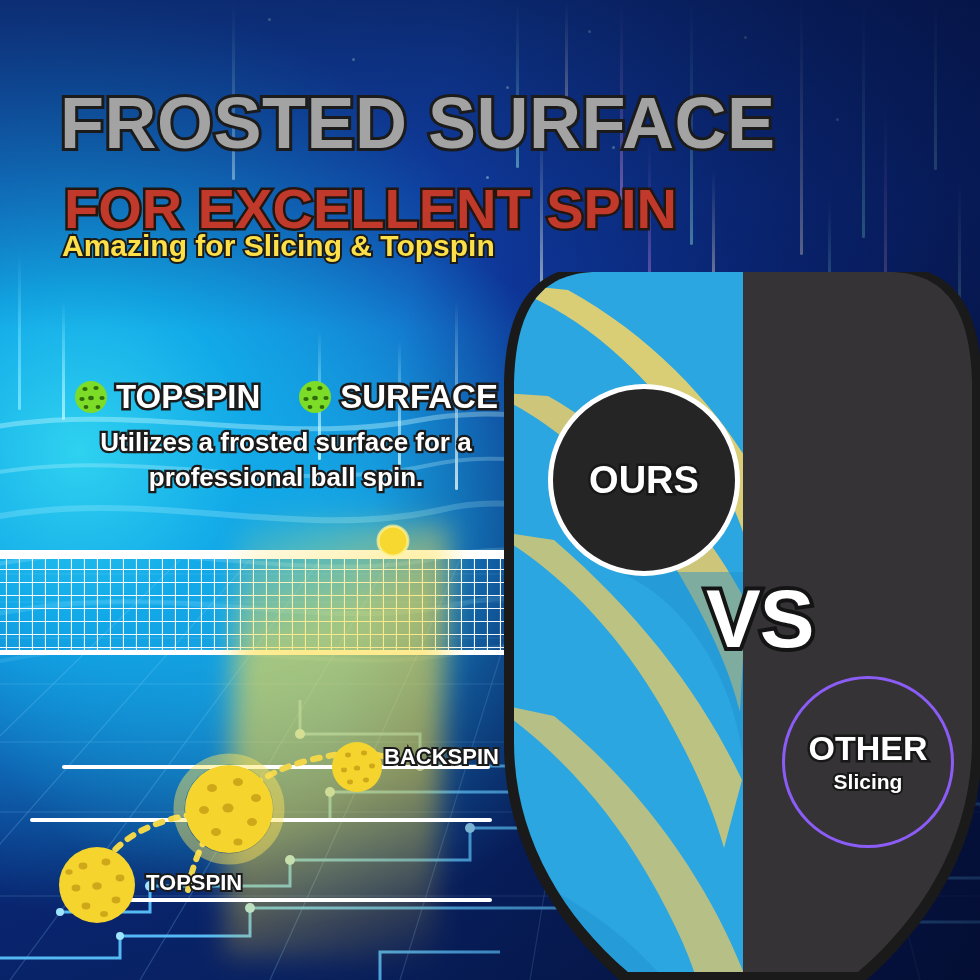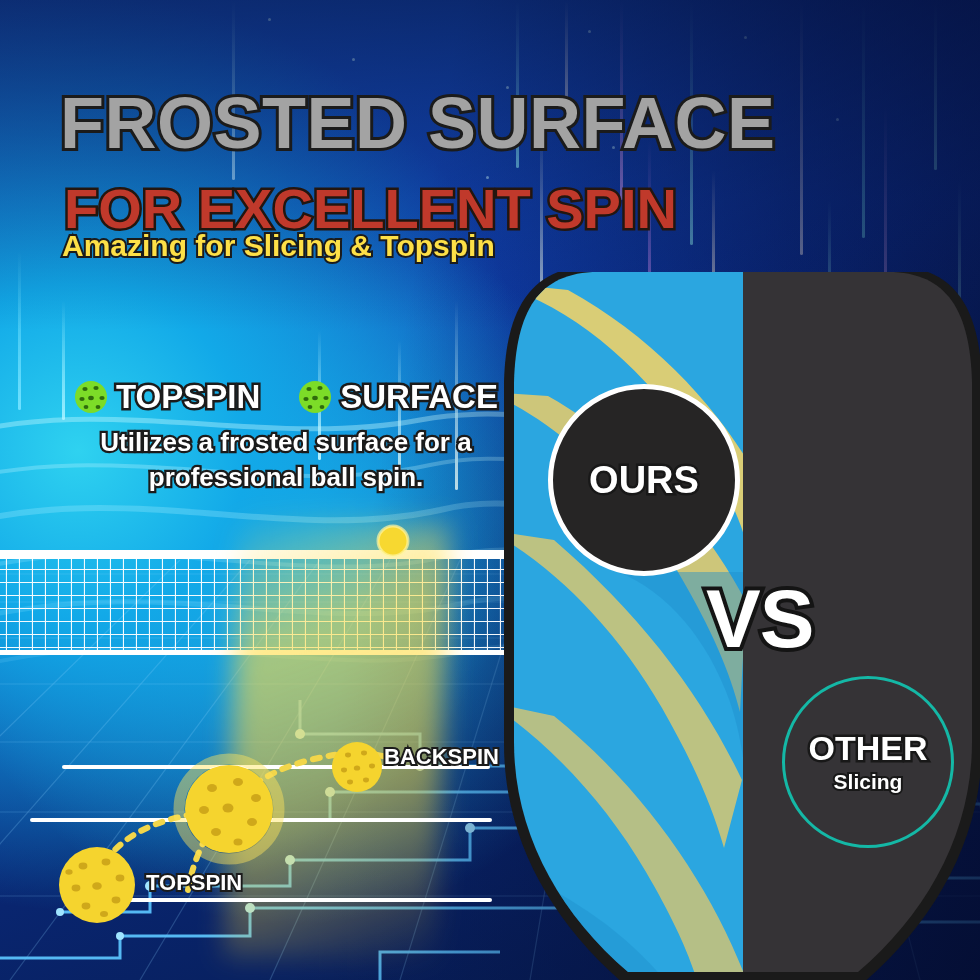--- a/index.html
+++ b/index.html
@@ -102,21 +102,21 @@
   }
 
   .badge{ position:absolute; border-radius:50%; display:flex; flex-direction:column;
           align-items:center; justify-content:center; text-align:center; }
   .badge-ours{
     left:548px; top:384px; width:192px; height:192px;
     background:#262525; border:5px solid #fff;
   }
   .badge-other{
     left:782px; top:676px; width:172px; height:172px;
-    background:transparent; border:3px solid #14b8a6;
+    background:transparent; border:3px solid #8b5cf6;
   }
   .badge-title{
     font-size:38px; font-weight:700; color:#fff; line-height:1;
     -webkit-text-stroke:5px #181818; paint-order:stroke fill;
   }
   .badge-sub{
     font-size:23px; font-weight:700; color:#fff; line-height:1.12; margin-top:7px;
     -webkit-text-stroke:4px #181818; paint-order:stroke fill;
   }
   .badge-other .badge-title{ font-size:34px; }

